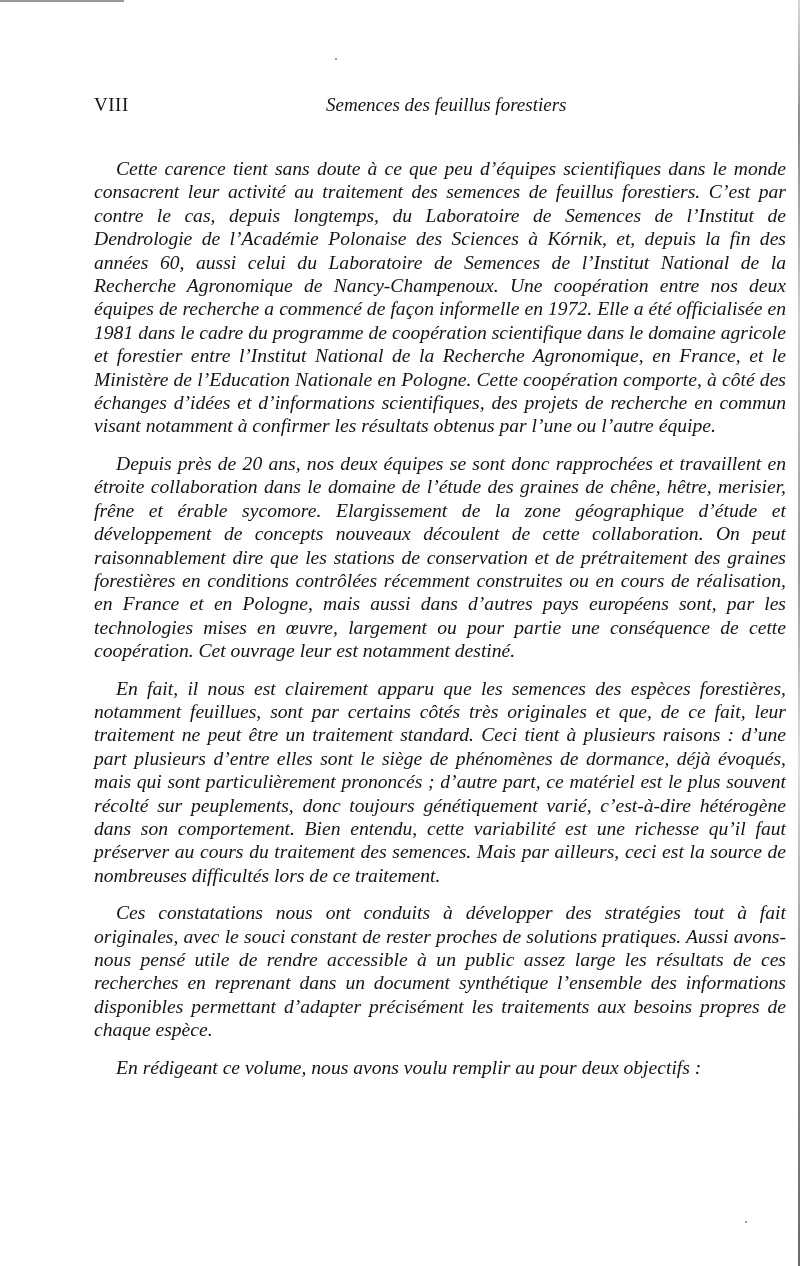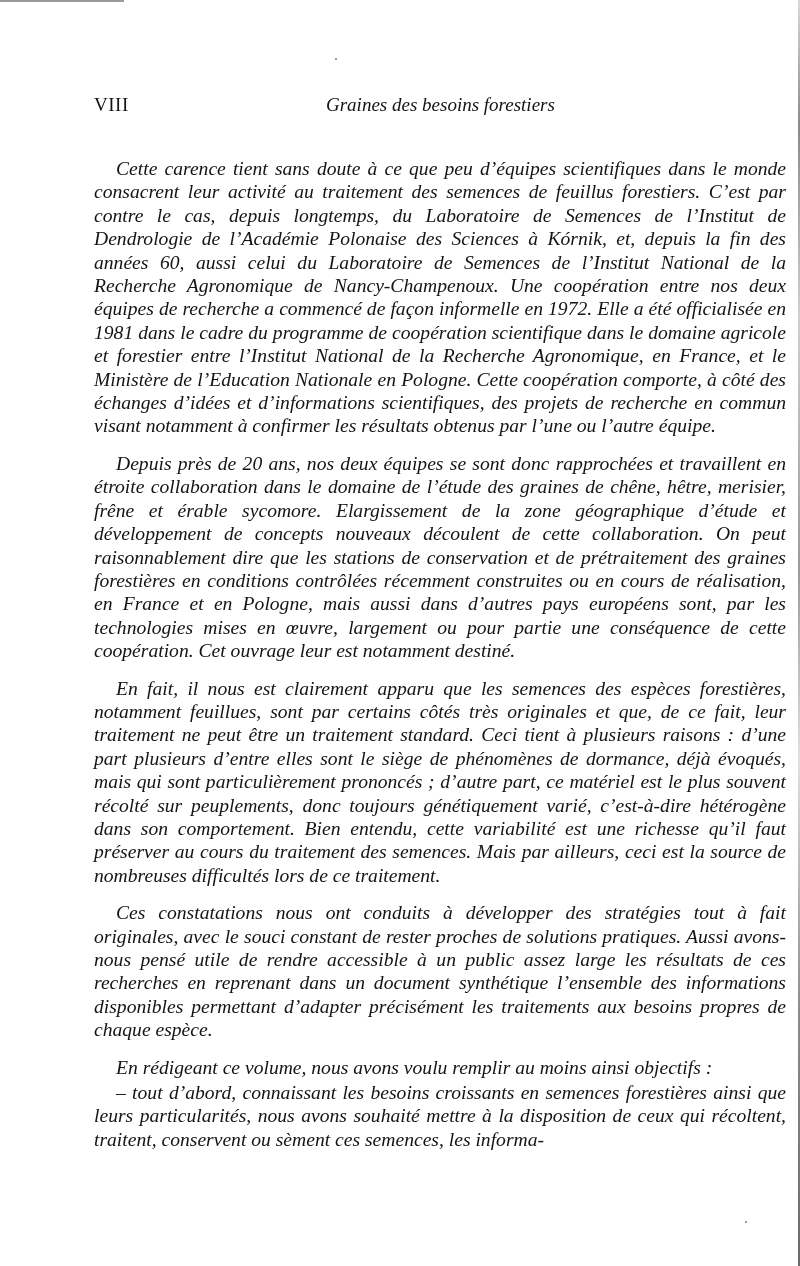--- a/index.html
+++ b/index.html
@@ -81,23 +81,22 @@
 </head>
 <body>
 
 <div class="scan-line-top"></div>
 <div class="scan-edge-right"></div>
 <div class="speck" style="left:335px;top:58px;"></div>
 <div class="speck" style="left:745px;top:1221px;"></div>
 
 <header class="page-header">
   <span class="page-number">VIII</span>
-  <span class="running-title">Graines des besoins forestiers</span>
+  <span class="running-title">Semences des feuillus forestiers</span>
 </header>
 
 <main class="body-text">
   <p>Cette carence tient sans doute à ce que peu d’équipes scientifiques dans le monde consacrent leur activité au traitement des semences de feuillus fores­tiers. C’est par contre le cas, depuis longtemps, du Laboratoire de Semences de l’Institut de Dendrologie de l’Académie Polonaise des Sciences à Kórnik, et, depuis la fin des années 60, aussi celui du Laboratoire de Semences de l’Institut National de la Recherche Agronomique de Nancy-Champenoux. Une coopéra­tion entre nos deux équipes de recherche a commencé de façon informelle en 1972. Elle a été officialisée en 1981 dans le cadre du programme de coopération scientifique dans le domaine agricole et forestier entre l’Institut National de la Recherche Agronomique, en France, et le Ministère de l’Education Nationale en Pologne. Cette coopération comporte, à côté des échanges d’idées et d’infor­mations scientifiques, des projets de recherche en commun visant notamment à confirmer les résultats obtenus par l’une ou l’autre équipe.</p>
   <p>Depuis près de 20 ans, nos deux équipes se sont donc rapprochées et tra­vaillent en étroite collaboration dans le domaine de l’étude des graines de chêne, hêtre, merisier, frêne et érable sycomore. Elargissement de la zone géo­graphique d’étude et développement de concepts nouveaux découlent de cette collaboration. On peut raisonnablement dire que les stations de conservation et de prétraitement des graines forestières en conditions contrôlées récemment construites ou en cours de réalisation, en France et en Pologne, mais aussi dans d’autres pays européens sont, par les technologies mises en œuvre, largement ou pour partie une conséquence de cette coopération. Cet ouvrage leur est notam­ment destiné.</p>
   <p>En fait, il nous est clairement apparu que les semences des espèces forestières, notamment feuillues, sont par certains côtés très originales et que, de ce fait, leur traitement ne peut être un traitement standard. Ceci tient à plusieurs rai­sons : d’une part plusieurs d’entre elles sont le siège de phénomènes de dor­mance, déjà évoqués, mais qui sont particulièrement prononcés ; d’autre part, ce matériel est le plus souvent récolté sur peuplements, donc toujours généti­quement varié, c’est-à-dire hétérogène dans son comportement. Bien entendu, cette variabilité est une richesse qu’il faut préserver au cours du traitement des semences. Mais par ailleurs, ceci est la source de nombreuses difficultés lors de ce traitement.</p>
   <p>Ces constatations nous ont conduits à développer des stratégies tout à fait originales, avec le souci constant de rester proches de solutions pratiques. Aussi avons-nous pensé utile de rendre accessible à un public assez large les résultats de ces recherches en reprenant dans un document synthétique l’ensemble des informations disponibles permettant d’adapter précisément les traitements aux besoins propres de chaque espèce.</p>
-  <p class="tight">En rédigeant ce volume, nous avons voulu remplir au moins ainsi objectifs :</p>
-  <p>– tout d’abord, connaissant les besoins croissants en semences forestières ainsi que leurs particularités, nous avons souhaité mettre à la disposition de ceux qui récoltent, traitent, conservent ou sèment ces semences, les informa-</p>
+  <p class="tight">En rédigeant ce volume, nous avons voulu remplir au pour deux objectifs :</p>
 </main>
 
 </body></html>

